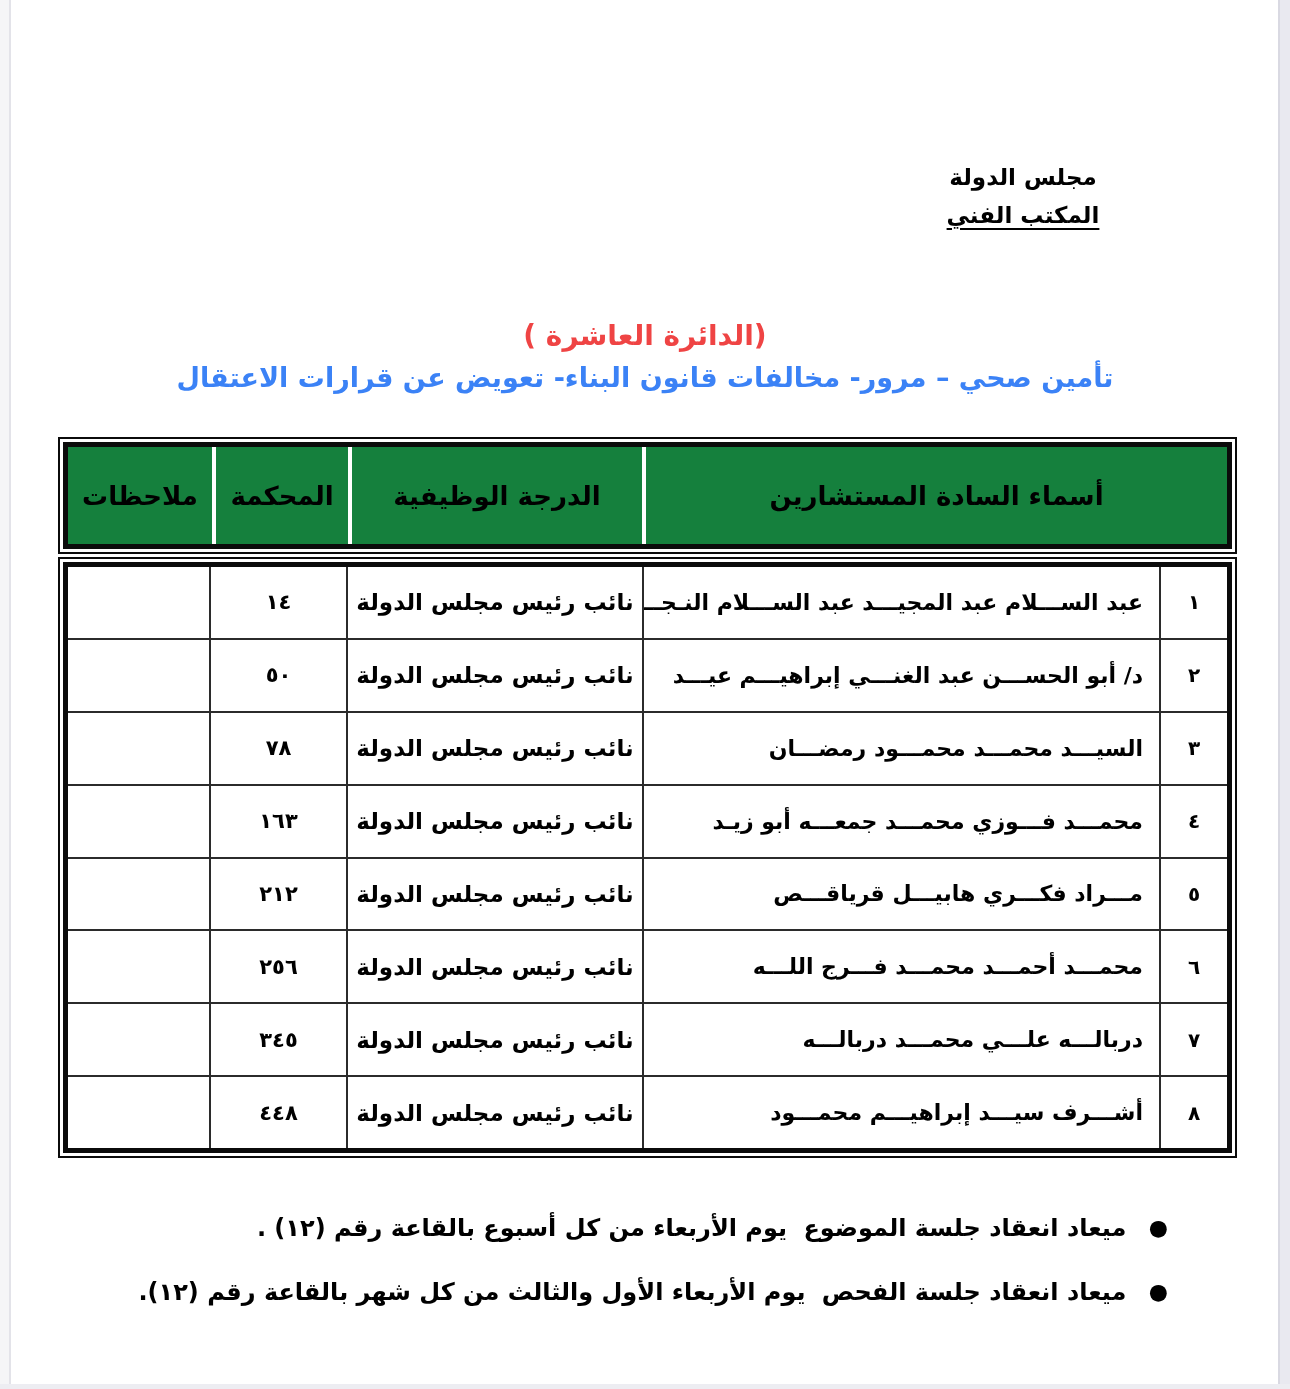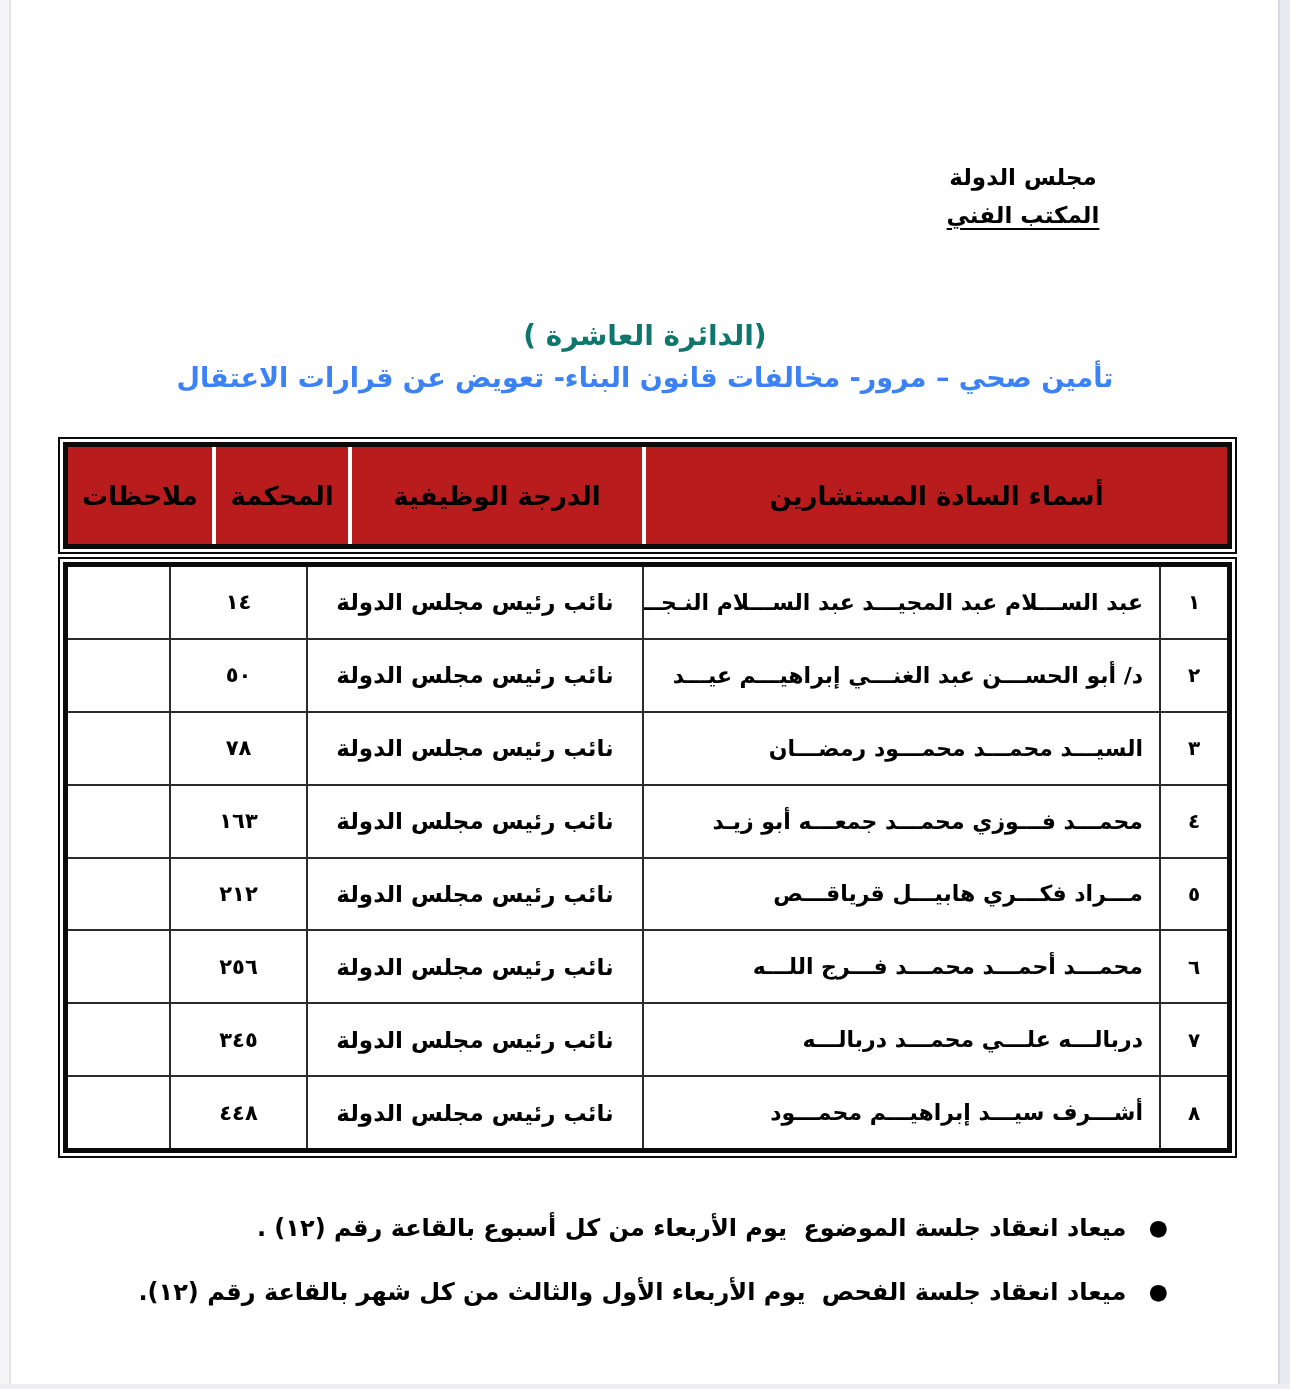--- a/index.html
+++ b/index.html
@@ -30,40 +30,40 @@
     text-decoration:underline;
     text-decoration-thickness:2px;
     text-underline-offset:5px;
   }
 
   
   .titles {
     position:absolute; top:316px; left:55px; width:1180px;
     text-align:center; direction:rtl; font-weight:bold;
   }
-  .circuit-title  { color:#0f766e; font-size:28px; line-height:40px; }
+  .circuit-title  { color:#ef4444; font-size:28px; line-height:40px; }
   .subject-title  { color:#3b82f6; font-size:27px; line-height:44px; }
 
   
   .frame {
     position:absolute; left:58px; width:1179px;
     border:2px solid #0b0b0b; padding:3px;
     box-sizing:border-box; background:#fff;
   }
   .frame-inner {
     border:5px solid #0b0b0b; width:100%; height:100%;
     box-sizing:border-box; overflow:hidden;
   }
   .header-frame { top:437px; height:117px; }
   .body-frame   { top:557px; height:601px; }
 
   
   .hdr-row { display:flex; direction:rtl; height:100%; background:#fff; }
   .hdr-cell {
-    background:#b91c1c;
+    background:#15803d;
     display:flex; align-items:center; justify-content:center;
     font-weight:bold; font-size:26px;
     box-sizing:border-box;
   }
   .hdr-cell:not(:last-child) { border-inline-end:4px solid #ffffff; }
   .hdr-names     { width:585px; }
   .hdr-grade     { width:294px; }
   .hdr-seniority { width:136px; }
   .hdr-notes     { flex:1; }
 
@@ -72,21 +72,21 @@
   .body-row  { display:flex; flex:1; direction:rtl; }
   .body-row:not(:last-child) { border-bottom:2px solid #2b2b2b; }
   .cell {
     display:flex; align-items:center; justify-content:center;
     font-weight:bold; box-sizing:border-box; white-space:nowrap; overflow:hidden;
   }
   .cell:not(:last-child) { border-inline-end:2px solid #2b2b2b; }
   .cell.num       { width:68px;  font-size:20px; }
   .cell.name      { width:517px; font-size:22px; justify-content:flex-start;
                     padding-inline-start:16px; padding-inline-end:6px; }
-  .cell.grade     { width:336px; font-size:23px; }
+  .cell.grade     { width:296px; font-size:23px; }
   .cell.seniority { width:137px; font-size:21px; letter-spacing:7px; }
   .cell.notes     { flex:1; }
 
   
   .footnotes {
     position:absolute; top:1196px; right:122px;
     direction:rtl; text-align:right;
     font-size:24px; font-weight:bold; line-height:64px;
   }
   .bullet  { font-size:22px; margin-inline-end:14px; vertical-align:1px; }

